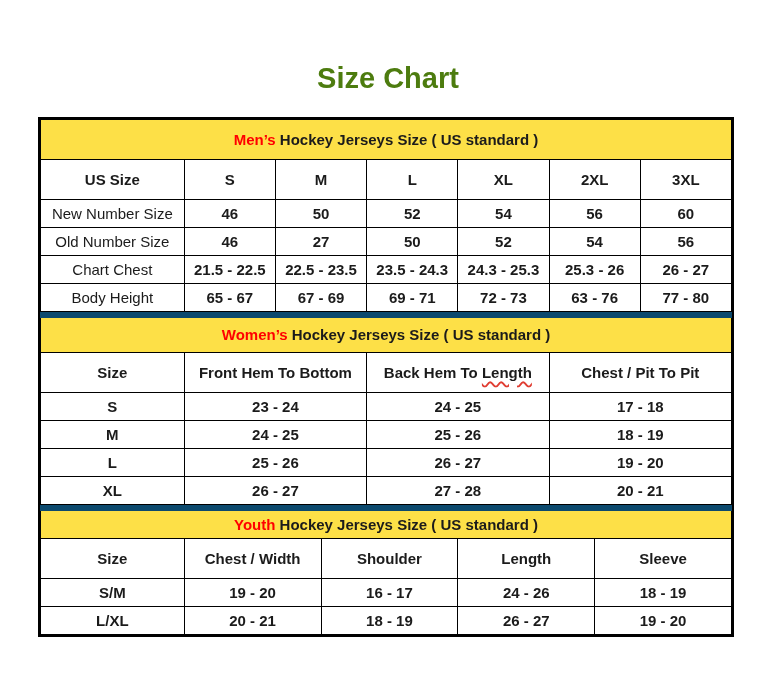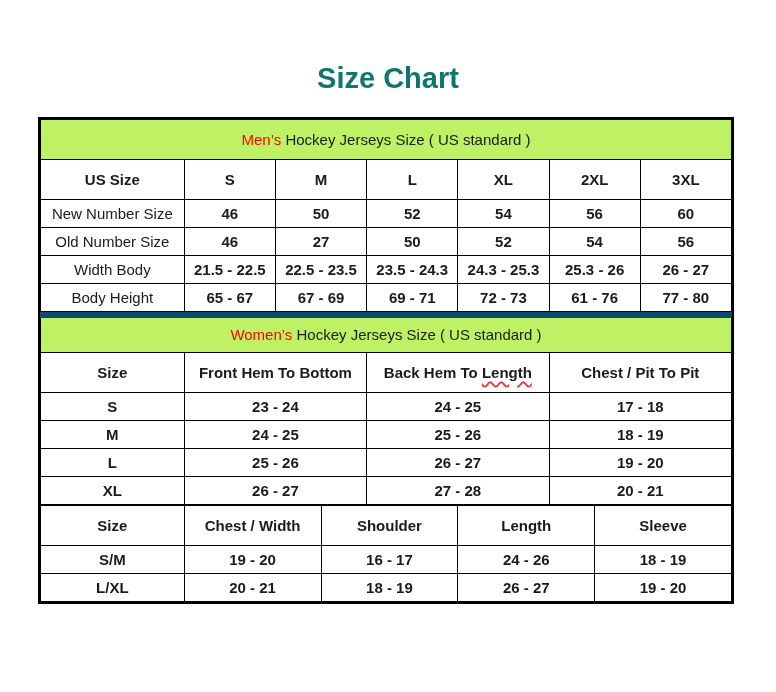--- a/index.html
+++ b/index.html
@@ -8,21 +8,21 @@
     background: #ffffff;
     font-family: "Liberation Sans", sans-serif;
     color: #1b1b1b;
     overflow: hidden;
   }
   .title {
     margin: 62px 38px 22px 38px;
     text-align: center;
     font-size: 29px;
     font-weight: bold;
-    color: #0f766e;
+    color: #4d7c0f;
     font-family: "Liberation Sans", sans-serif;
   }
   .chart-frame {
     margin-left: 38px;
     width: 696px;
     border: 2px solid #000000;
   }
   table.size-table {
     width: 100%;
     border-collapse: collapse;
@@ -31,22 +31,22 @@
   table.size-table td, table.size-table th {
     border: 1px solid #000000;
     text-align: center;
     vertical-align: middle;
     font-size: 15px;
     padding: 3px 2px;
     overflow: hidden;
     white-space: nowrap;
   }
   td.caption {
-    background: #bef264;
-    font-weight: normal;
+    background: #fde047;
+    font-weight: bold;
     font-size: 17px;
     height: 40px;
     border-bottom: 2px solid #000000;
   }
   #womens td.caption, #youth td.caption { border-top: 6px solid #0c4a6e; }
   #womens td.caption { height: 37px; }
   #youth td.caption  { height: 31px; }
   .hl { color: #FF0000; }
   tr.head th { font-weight: bold; height: 40px; }
   tbody tr { height: 28px; }
@@ -108,35 +108,35 @@
           <tr>
             <th>Old Number Size</th>
             <td>46</td>
             <td>27</td>
             <td>50</td>
             <td>52</td>
             <td>54</td>
             <td>56</td>
           </tr>
           <tr>
-            <th>Width Body</th>
+            <th>Chart Chest</th>
             <td>21.5 - 22.5</td>
             <td>22.5 - 23.5</td>
             <td>23.5 - 24.3</td>
             <td>24.3 - 25.3</td>
             <td>25.3 - 26</td>
             <td>26 - 27</td>
           </tr>
           <tr>
             <th>Body Height</th>
             <td>65 - 67</td>
             <td>67 - 69</td>
             <td>69 - 71</td>
             <td>72 - 73</td>
-            <td>61 - 76</td>
+            <td>63 - 76</td>
             <td>77 - 80</td>
           </tr>
         </tbody>
     </table>
 
     <table class="size-table" id="womens">
       <colgroup>
         <col class="col-label">
         <col class="col-data">
           <col class="col-data">
@@ -183,20 +183,23 @@
 
     <table class="size-table" id="youth">
       <colgroup>
         <col class="col-label">
         <col class="col-data">
           <col class="col-data">
           <col class="col-data">
           <col class="col-data">
       </colgroup>
       <thead>
+        <tr>
+          <td class="caption" colspan="5"><span class="hl">Youth</span><span> Hockey Jerseys Size ( US standard )</span></td>
+        </tr>
         <tr class="head">
           <th>Size</th>
           <th>Chest / Width</th>
           <th>Shoulder</th>
           <th>Length</th>
           <th>Sleeve</th>
         </tr>
       </thead>
       <tbody>
           <tr>

